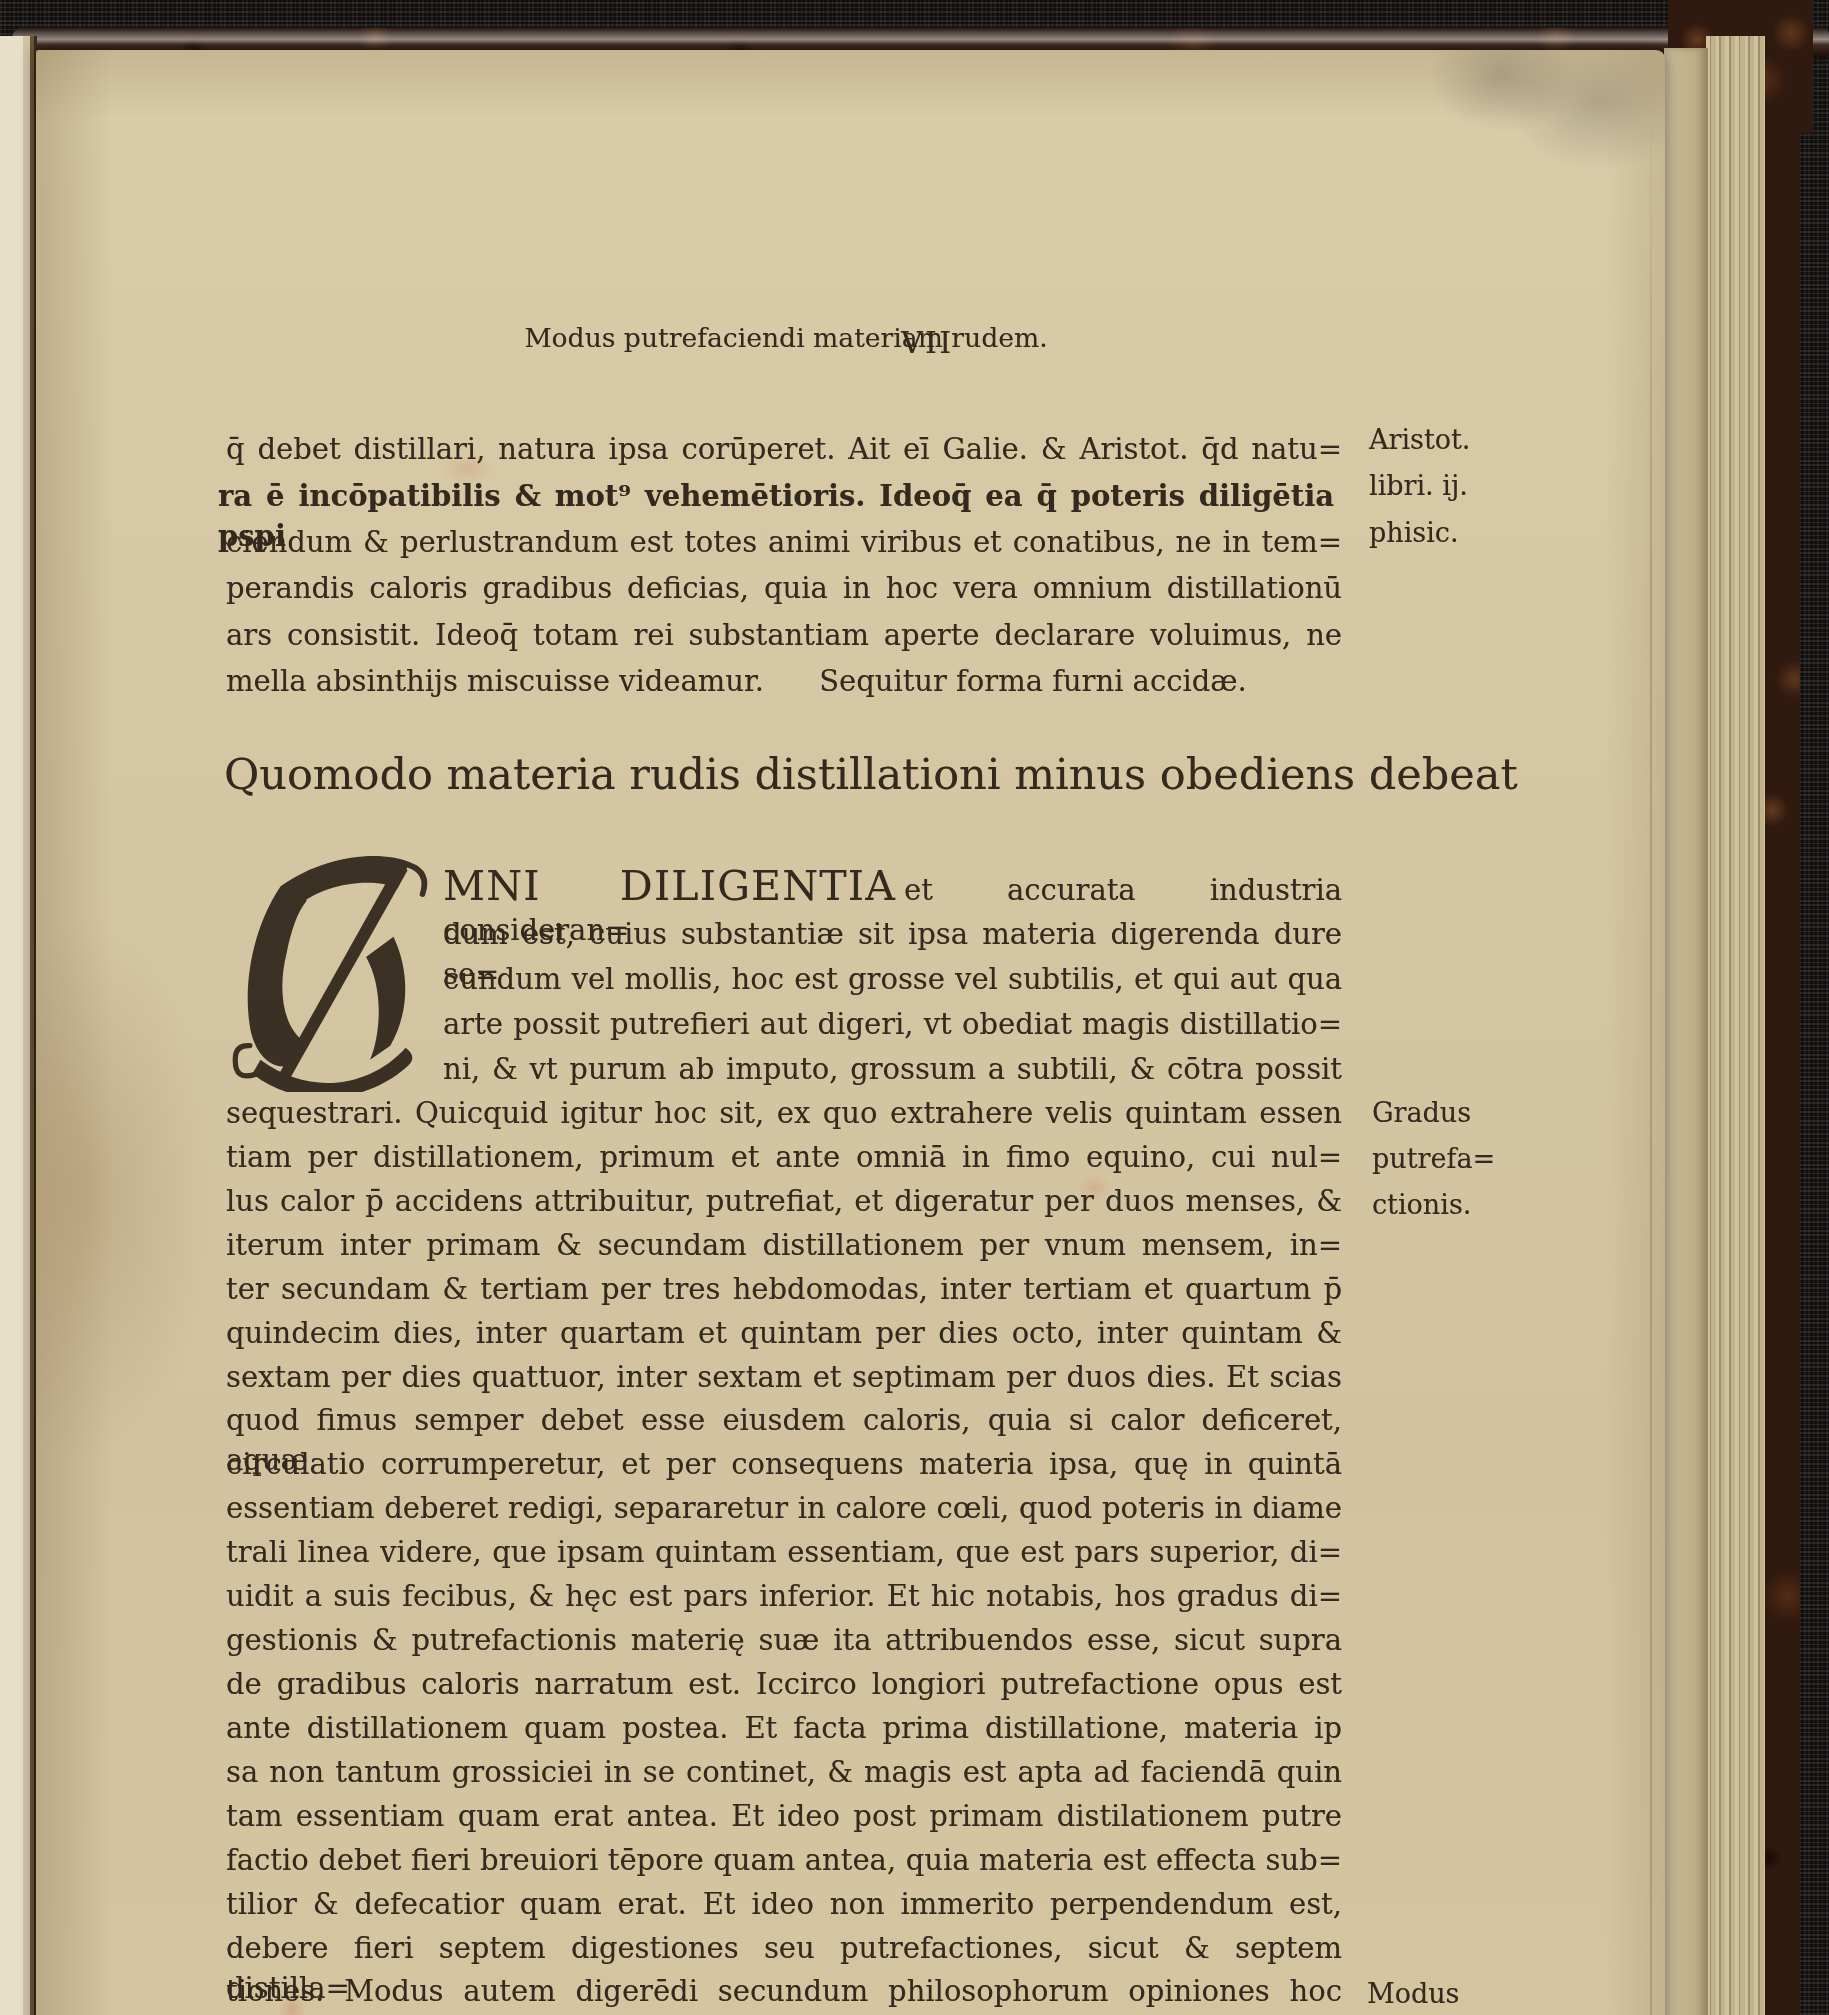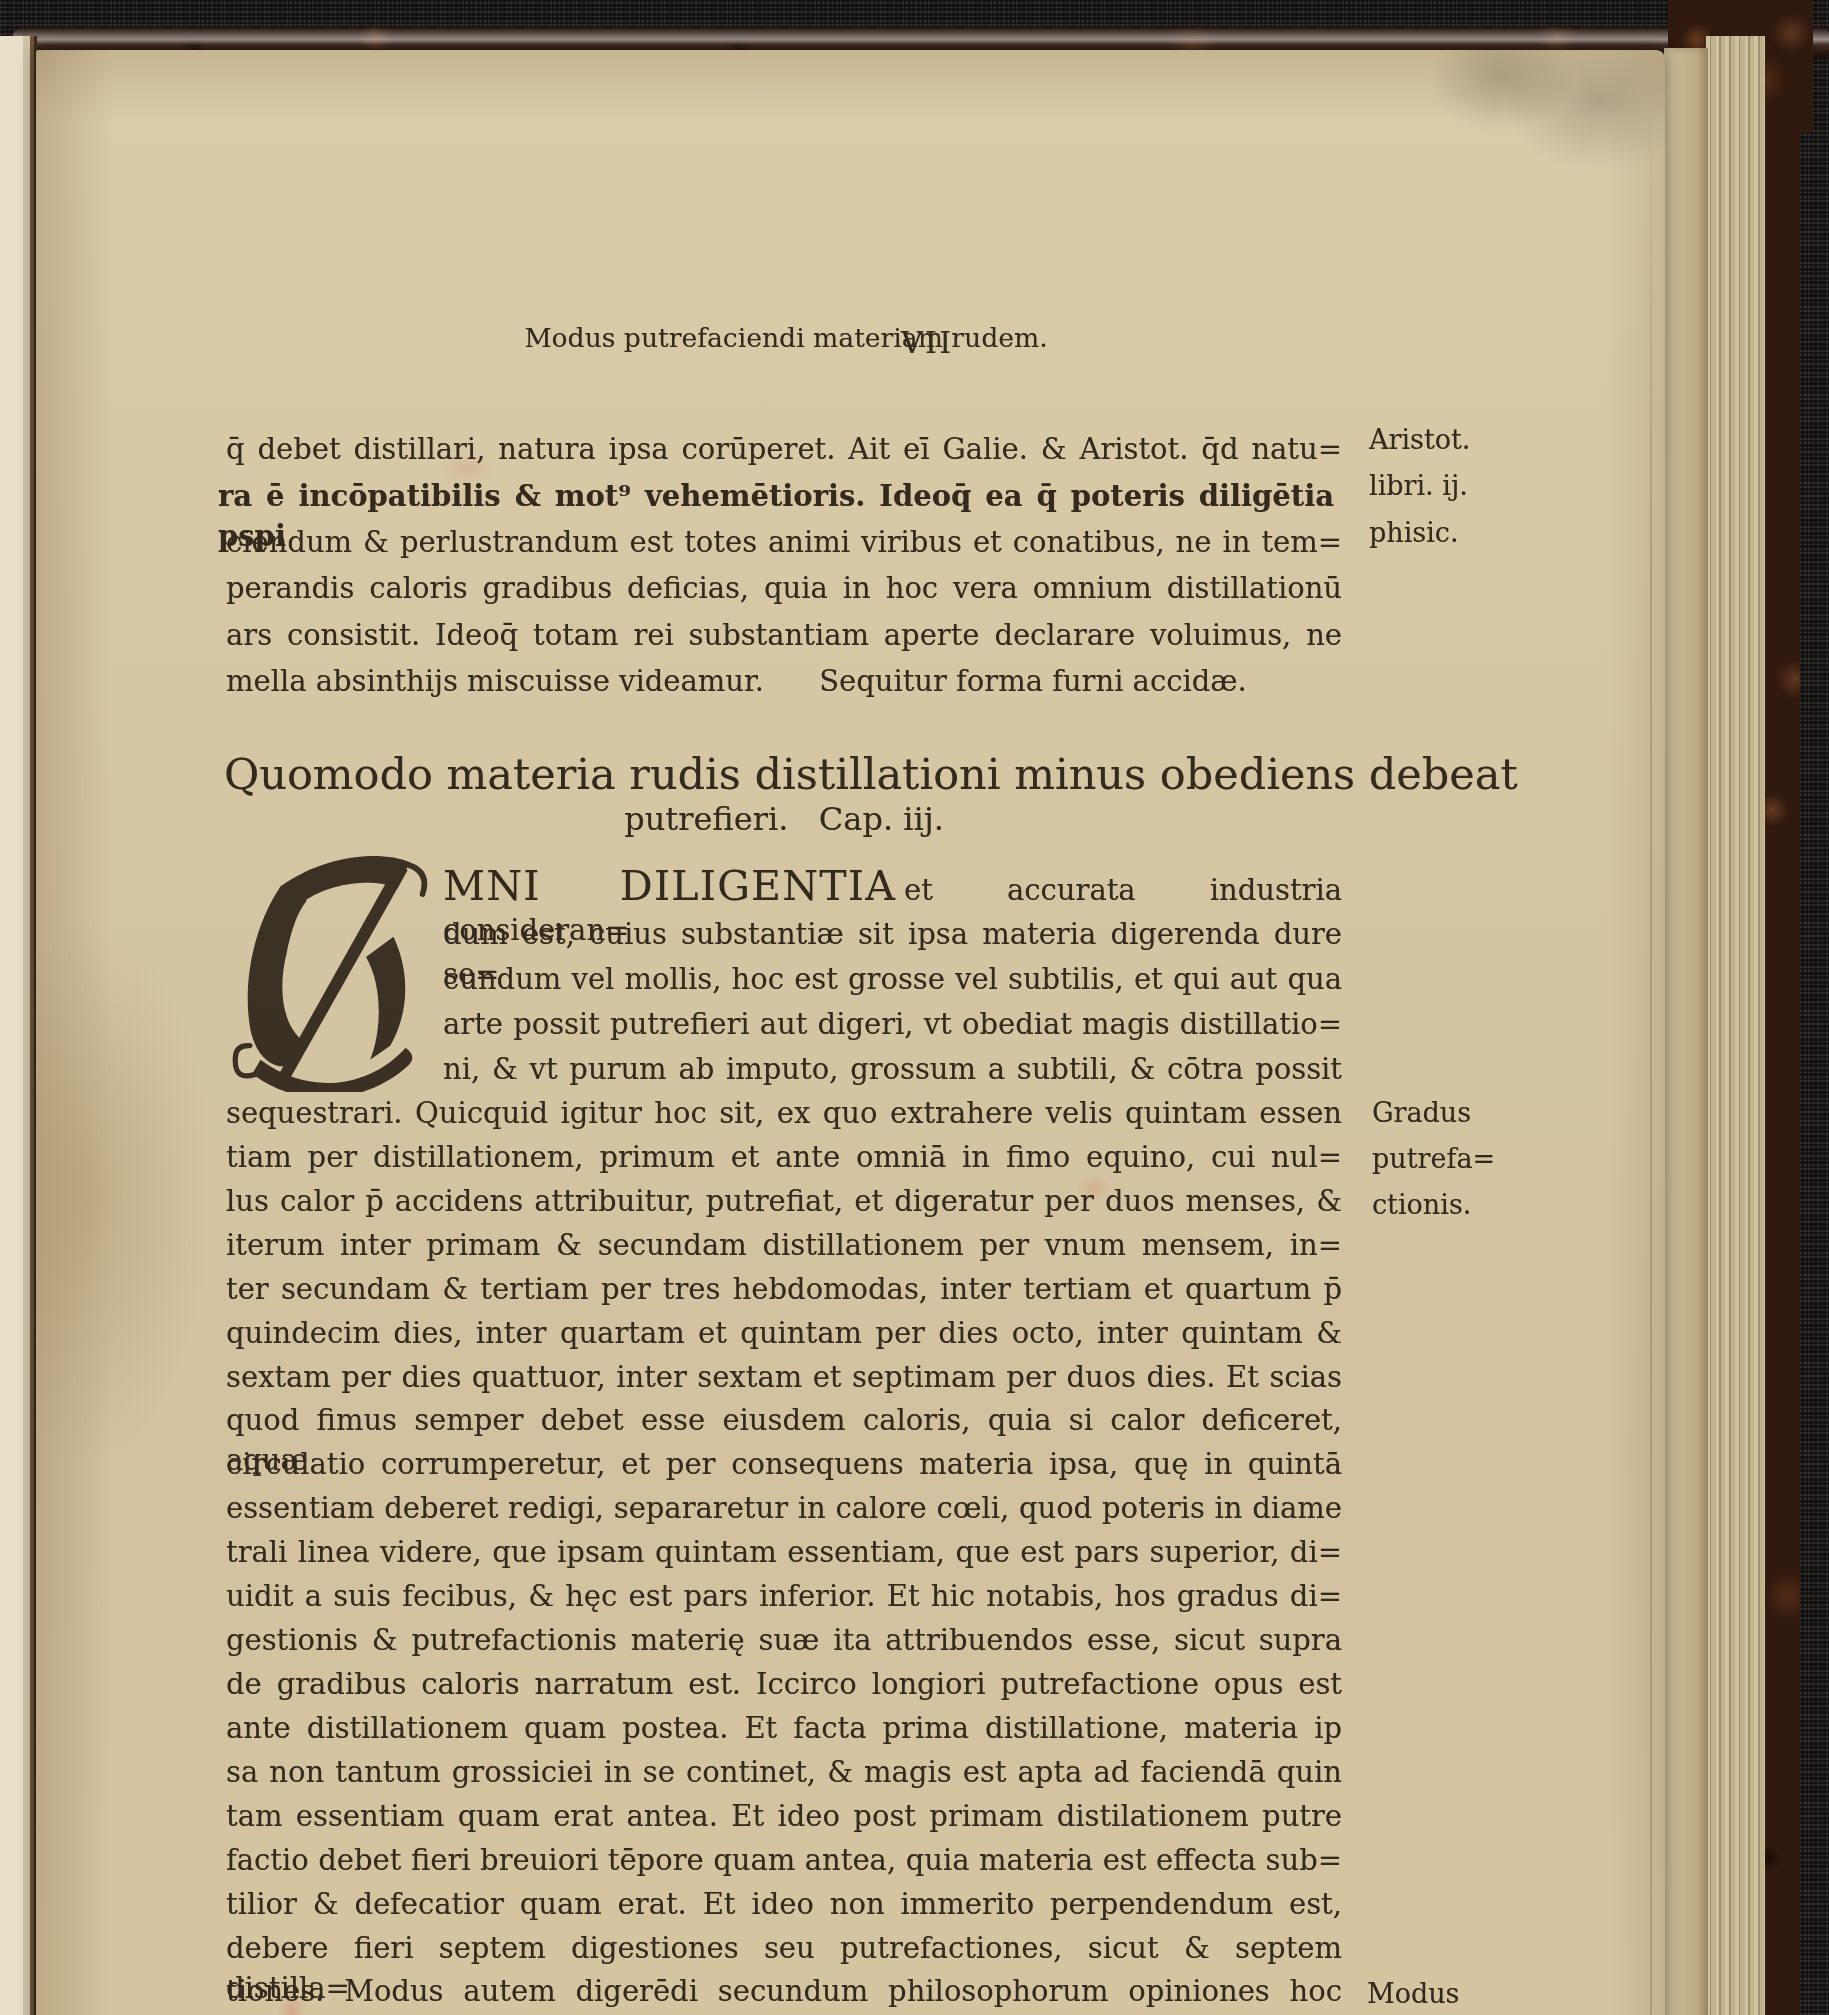--- a/index.html
+++ b/index.html
@@ -95,21 +95,20 @@
   <div class="jline ink body-size" style="left:226px;top:522px;width:1116px;">ciendum &amp; perlustrandum est totes animi viribus et conatibus, ne in tem=</div>
   <div class="jline ink body-size" style="left:226px;top:568px;width:1116px;">perandis caloris gradibus deficias, quia in hoc vera omnium distillationū</div>
   <div class="jline ink body-size" style="left:226px;top:615px;width:1116px;">ars consistit. Ideoq̄ totam rei substantiam aperte declarare voluimus, ne</div>
   <div class="raw ink body-size" style="left:226px;top:661px;width:1116px;">mella absinthijs miscuisse videamur.      Sequitur forma furni accidæ.</div>
 
   <div class="tline ink margin-size" style="left:1369px;top:420px;">Aristot.</div>
   <div class="tline ink margin-size" style="left:1369px;top:466px;">libri. ij.</div>
   <div class="tline ink margin-size" style="left:1369px;top:513px;">phisic.</div>
 
   <div class="center ink" style="left:224px;top:749px;width:1120px;font-size:43px;">Quomodo materia rudis distillationi minus obediens debeat</div>
-  <div class="center ink" style="left:224px;top:800px;width:1120px;font-size:32px;">putrefieri.   Cap. iij.</div>
 
   <div style="position:absolute;left:220px;top:840px;width:218px;height:252px;opacity:0.92;">
     <span class="sr">O</span>
     <svg width="218" height="252" viewBox="0 0 540 625" xmlns="http://www.w3.org/2000/svg" aria-hidden="true">
       <path class="stroke" d="M150,115 C260,35 400,25 470,55 L440,120 C370,90 250,110 185,170 Z"></path>
       <path class="stroke" d="M150,115 C80,220 55,360 75,470 C90,540 130,570 175,560 L210,500 C160,470 140,380 165,280 C175,230 190,180 215,150 Z"></path>
       <path class="stroke" d="M100,545 C220,635 370,615 460,515 C480,530 482,545 466,560 C350,665 180,660 80,580 Z"></path>
       <path class="stroke" d="M135,600 L440,55 L465,75 L160,615 Z"></path>
       <path class="stroke" d="M430,240 C472,330 468,430 422,510 L372,545 C402,470 402,360 362,290 Z"></path>
       <path d="M468,62 q52,18 34,72" fill="none" stroke="#2e251a" stroke-width="14" stroke-linecap="round"></path>

